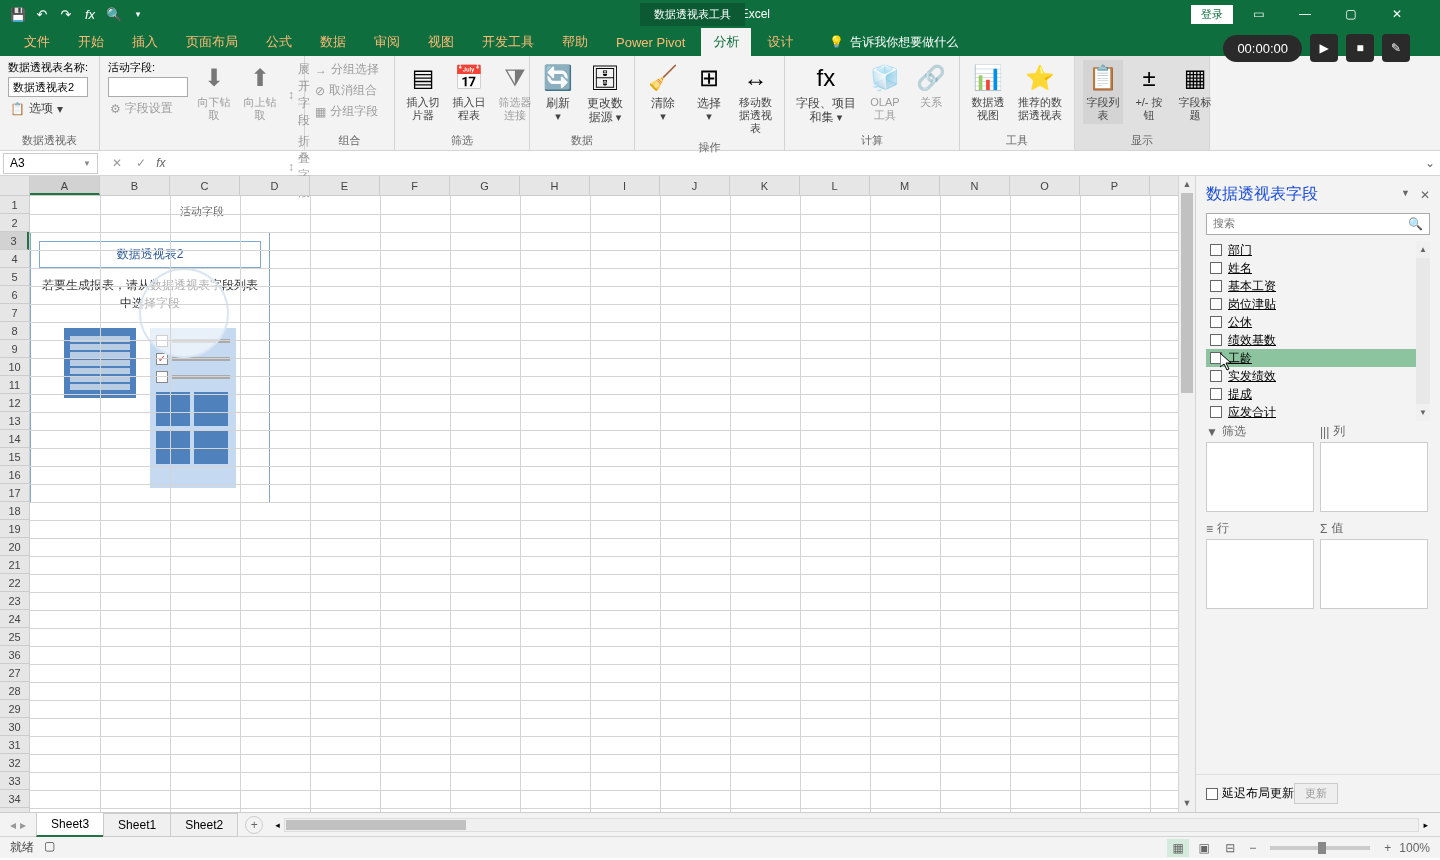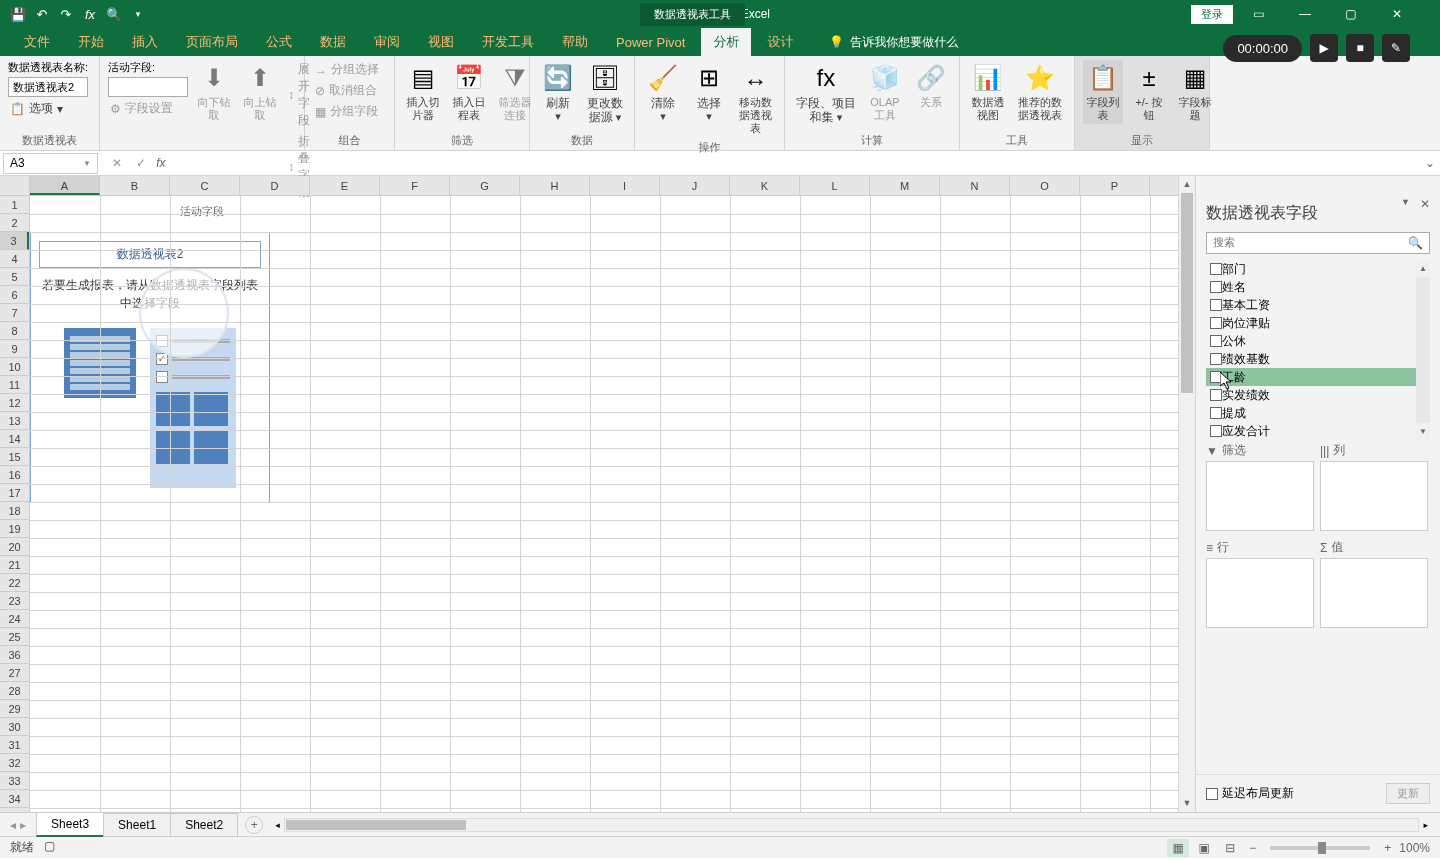--- a/index.html
+++ b/index.html
@@ -61,38 +61,38 @@
 .ph-cb.checked{color:#c0504d;font-size:10px;text-align:center;line-height:10px;}
 .ph-line{flex:1;height:4px;background:#aaa;}
 .ph-zones{display:flex;flex-wrap:wrap;gap:4px;margin-top:8px;}
 .ph-zone{width:34px;height:34px;background:#4f81bd;}
 .ph-ring{position:absolute;width:90px;height:90px;border:2px solid #d9e6f4;border-radius:50%;left:108px;top:35px;background:rgba(255,255,255,0.6);}
 .vscroll{width:17px;background:#f0f0f0;border-left:1px solid #d4d4d4;position:relative;}
 .vs-btn{height:17px;background:#f0f0f0;text-align:center;line-height:17px;color:#666;cursor:pointer;font-size:9px;}
 .vs-thumb{position:absolute;left:2px;right:2px;background:#c1c1c1;}
 .field-pane{width:245px;background:#f3f3f3;border-left:1px solid #d4d4d4;display:flex;flex-direction:column;}
 .fp-header{padding:8px 10px;display:flex;justify-content:space-between;align-items:center;}
-.fp-title{font-size:16px;color:#404040;margin-top:19px;}
+.fp-title{font-size:16px;color:#1d4ed8;}
 .fp-icons{display:flex;gap:10px;color:#666;}
 .fp-sub{padding:2px 10px 6px;color:#444;font-size:11px;display:flex;justify-content:space-between;}
 .gear-btn{border:1px solid #ccc;background:#fff;padding:2px 6px;cursor:pointer;}
 .fp-search{margin:0 10px 6px;height:22px;border:1px solid #ababab;background:#fff;display:flex;align-items:center;padding:0 6px;justify-content:space-between;}
 .fp-search input{border:none;flex:1;font-size:11px;outline:none;font-family:Liberation Mono, monospace;}
 .fp-fields{margin:0 10px;border:0;position:relative;height:180px;overflow:hidden;}
-.fp-field{height:18px;display:flex;align-items:center;gap:0;padding:0 4px;cursor:pointer;}
+.fp-field{height:18px;display:flex;align-items:center;gap:6px;padding:0 4px;cursor:pointer;text-decoration:underline;}
 .fp-field.hover{background:#8bc49e;}
 .fp-field .dd{margin-left:auto;color:#333;font-size:9px;}
 .fp-cb{width:12px;height:12px;border:1px solid #666;background:#fff;}
 .fp-vscroll{position:absolute;right:0;top:0;bottom:0;width:14px;background:#e8e8e8;}
 .fp-drag-label{padding:10px 10px 6px;color:#444;font-size:11px;}
 .fp-zones{display:flex;flex-wrap:wrap;gap:6px;padding:0 10px;}
 .fp-zone{width:108px;}
 .fp-zone-h{display:flex;align-items:center;gap:4px;color:#666;font-size:11px;padding:2px 0;}
 .fp-zone-body{height:70px;background:#fff;border:1px solid #ccc;}
-.fp-footer{padding:8px 10px;display:flex;justify-content:space-between;align-items:center;border-top:1px solid #ddd;margin-top:auto;}
+.fp-footer{padding:8px 10px;display:flex;justify-content:flex-start;align-items:center;border-top:1px solid #ddd;margin-top:auto;}
 .update-btn{border:1px solid #ccc;background:#eee;padding:2px 10px;color:#999;font-size:11px;}
 .sheet-tabs{height:24px;border-top:1px solid #ccc;display:flex;align-items:center;background:#f3f3f3;}
 .st-nav{display:flex;gap:4px;padding:0 10px;color:#999;}
 .st-nav span{cursor:pointer;}
 .stab{padding:4px 14px;border:1px solid #ccc;background:#fff;cursor:pointer;font-size:12px;margin-right:-1px;}
 .stab.active{border-bottom:2px solid #217346;background:#fff;}
 .stab.inactive{background:#f0f0f0;}
 .st-add{width:24px;text-align:center;cursor:pointer;color:#666;border:1px solid #ccc;border-radius:50%;width:18px;height:18px;line-height:16px;margin-left:8px;}
 .hscroll{flex:1;display:flex;align-items:center;padding:0 8px;}
 .hs-track{flex:1;height:14px;background:#f0f0f0;border:1px solid #ddd;position:relative;}

